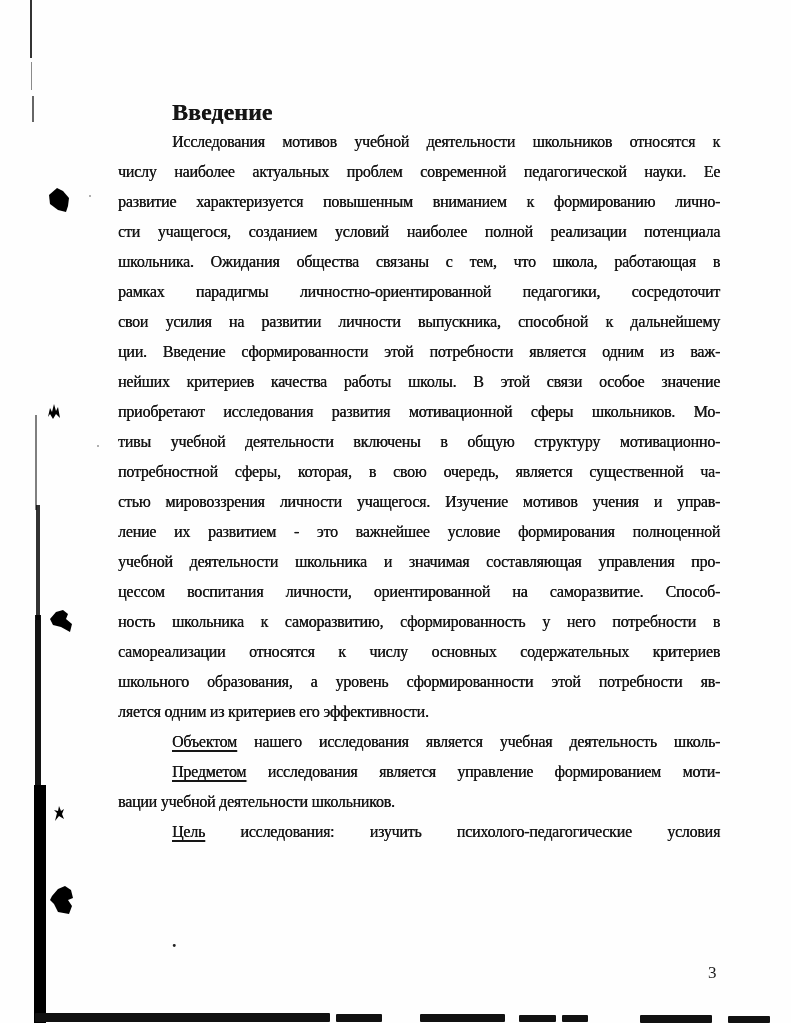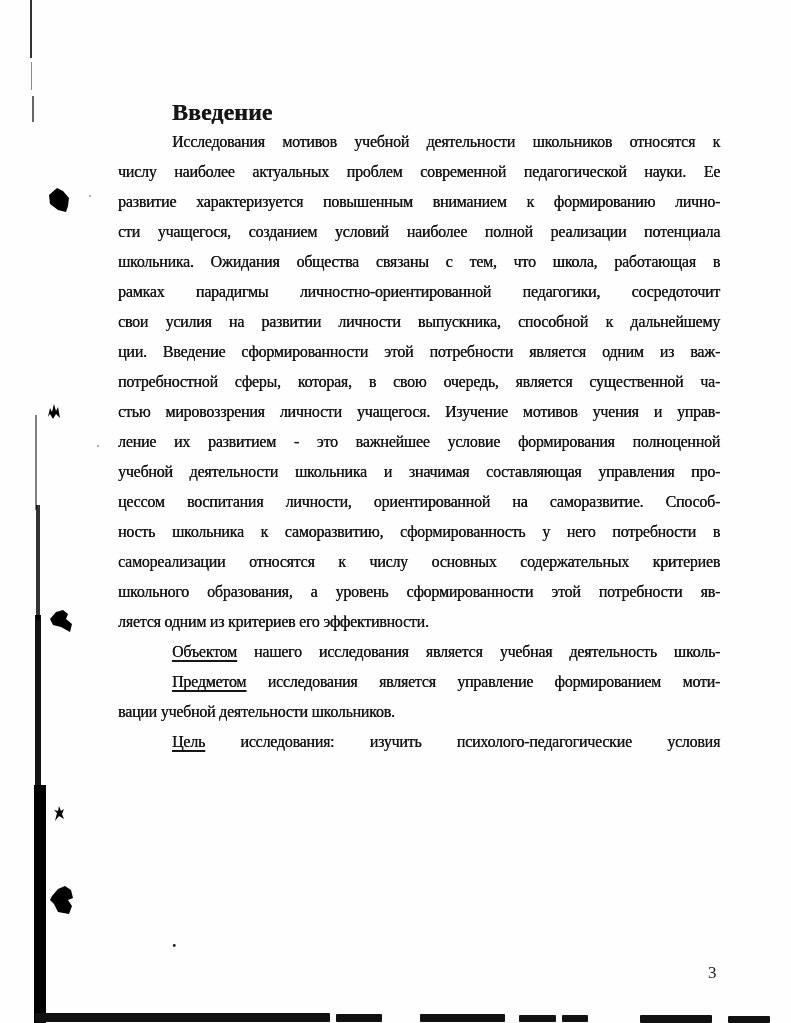--- a/index.html
+++ b/index.html
@@ -60,20 +60,23 @@
     <div class="doc-title">Введение</div>
     <div>
         <div class="line ind j">Исследования мотивов учебной деятельности школьников относятся к</div>
         <div class="line j">числу наиболее актуальных проблем современной педагогической науки. Ее</div>
         <div class="line j">развитие характеризуется повышенным вниманием к формированию лично-</div>
         <div class="line j">сти учащегося, созданием условий наиболее полной реализации потенциала</div>
         <div class="line j">школьника. Ожидания общества связаны с тем, что школа, работающая в</div>
         <div class="line j">рамках парадигмы личностно-ориентированной педагогики, сосредоточит</div>
         <div class="line j">свои усилия на развитии личности выпускника, способной к дальнейшему</div>
         <div class="line j">ции. Введение сформированности этой потребности является одним из важ-</div>
+        <div class="line j">нейших критериев качества работы школы. В этой связи особое значение</div>
+        <div class="line j">приобретают исследования развития мотивационной сферы школьников. Мо-</div>
+        <div class="line j">тивы учебной деятельности включены в общую структуру мотивационно-</div>
         <div class="line j">потребностной сферы, которая, в свою очередь, является существенной ча-</div>
         <div class="line j">стью мировоззрения личности учащегося. Изучение мотивов учения и управ-</div>
         <div class="line j">ление их развитием - это важнейшее условие формирования полноценной</div>
         <div class="line j">учебной деятельности школьника и значимая составляющая управления про-</div>
         <div class="line j">цессом воспитания личности, ориентированной на саморазвитие. Способ-</div>
         <div class="line j">ность школьника к саморазвитию, сформированность у него потребности в</div>
         <div class="line j">самореализации относятся к числу основных содержательных критериев</div>
         <div class="line j">школьного образования, а уровень сформированности этой потребности  яв-</div>
         <div class="line">ляется одним из критериев его эффективности.</div>
         <div class="line ind j"><span class="u">Объектом</span> нашего исследования является учебная деятельность школь-</div>

